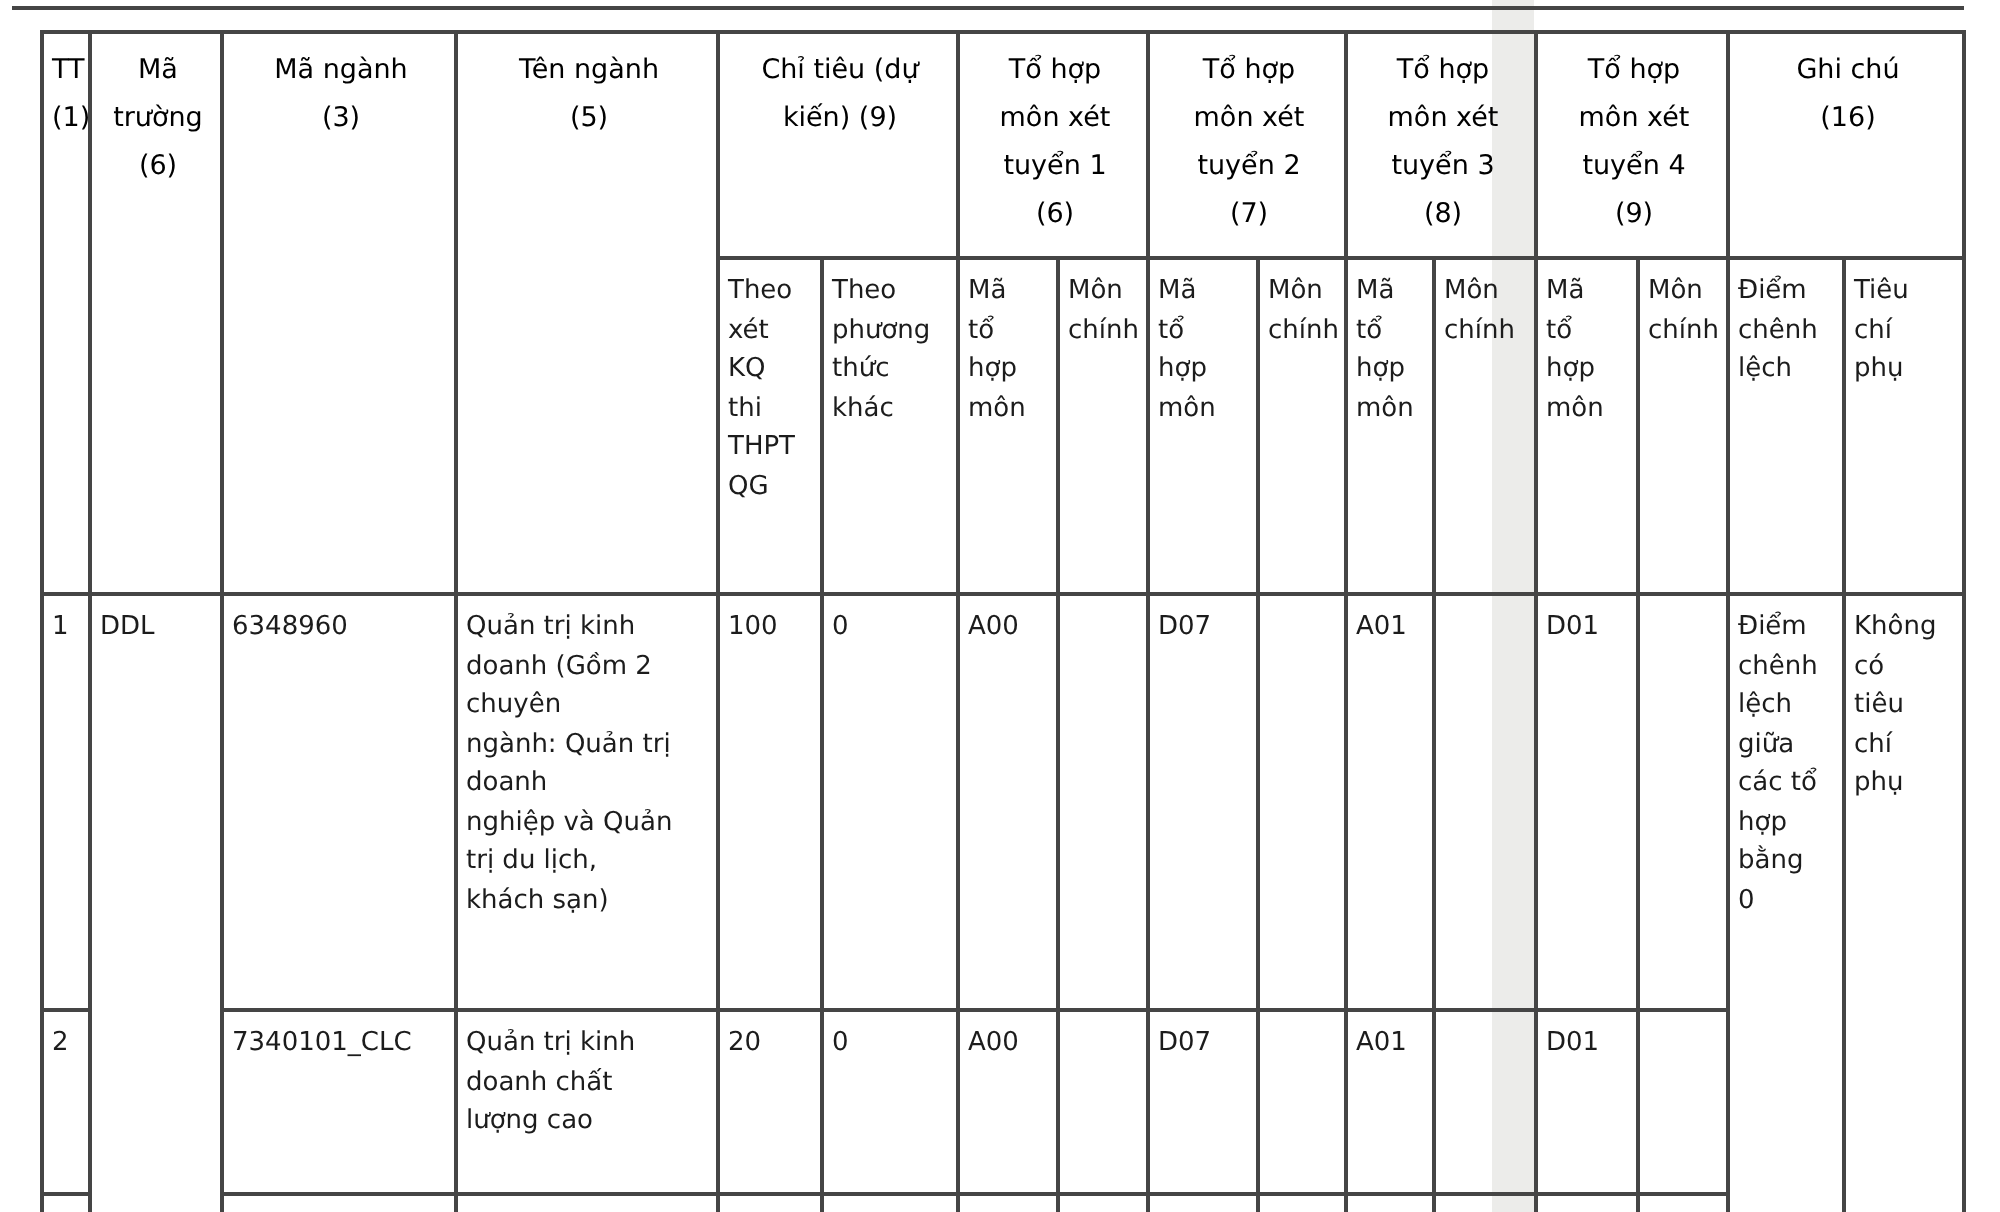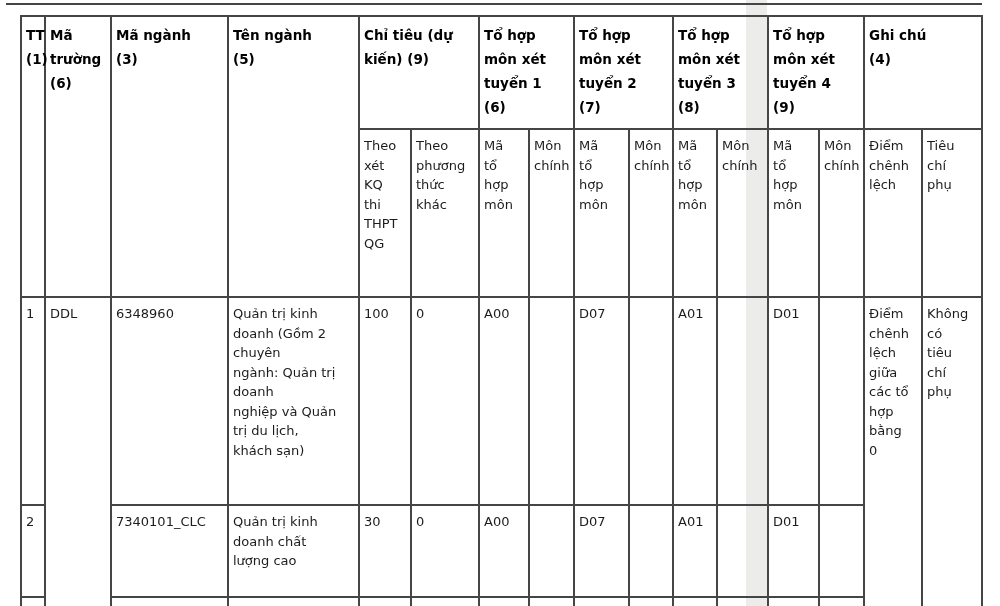--- a/index.html
+++ b/index.html
@@ -27,21 +27,21 @@
   table.adm th, table.adm td{
     border:2px solid #454545;
     background:transparent;
     vertical-align:top;text-align:left;
     padding:6px 2px 4px 4px;
     font-size:13px;line-height:19.5px;
     font-weight:normal;color:#1c1c1c;
     white-space:pre-line;
     word-wrap:normal;
   }
-  tr.h1 th{font-weight:bold;color:#000;font-size:13.5px;line-height:24px;}
+  tr.h1 th{font-weight:normal;color:#000;font-size:13.5px;line-height:24px;text-align:center;}
   tr.h1{height:113px;}
   tr.h2{height:168px;}
   tr.r1{height:208px;}
   tr.r2{height:92px;}
   tr.r3{height:60px;}
   td.bold{font-weight:bold;color:#000;}
 </style>
 </head>
 <body>
 
@@ -88,21 +88,21 @@
 (7)</th>
         <th colspan="2">Tổ hợp
 môn xét
 tuyển 3
 (8)</th>
         <th colspan="2">Tổ hợp
 môn xét
 tuyển 4
 (9)</th>
         <th colspan="2">Ghi chú
-(4)</th>
+(16)</th>
       </tr>
       <tr class="h2">
         <th>Theo
 xét
 KQ
 thi
 THPT
 QG</th>
         <th>Theo
 phương
@@ -176,21 +176,21 @@
 chí
 phụ</td>
       </tr>
 
       <tr class="r2">
         <td class="bold">2</td>
         <td>7340101_CLC</td>
         <td>Quản trị kinh
 doanh chất
 lượng cao</td>
-        <td>30</td>
+        <td>20</td>
         <td>0</td>
         <td>A00</td>
         <td></td>
         <td>D07</td>
         <td></td>
         <td>A01</td>
         <td></td>
         <td>D01</td>
         <td></td>
       </tr>

